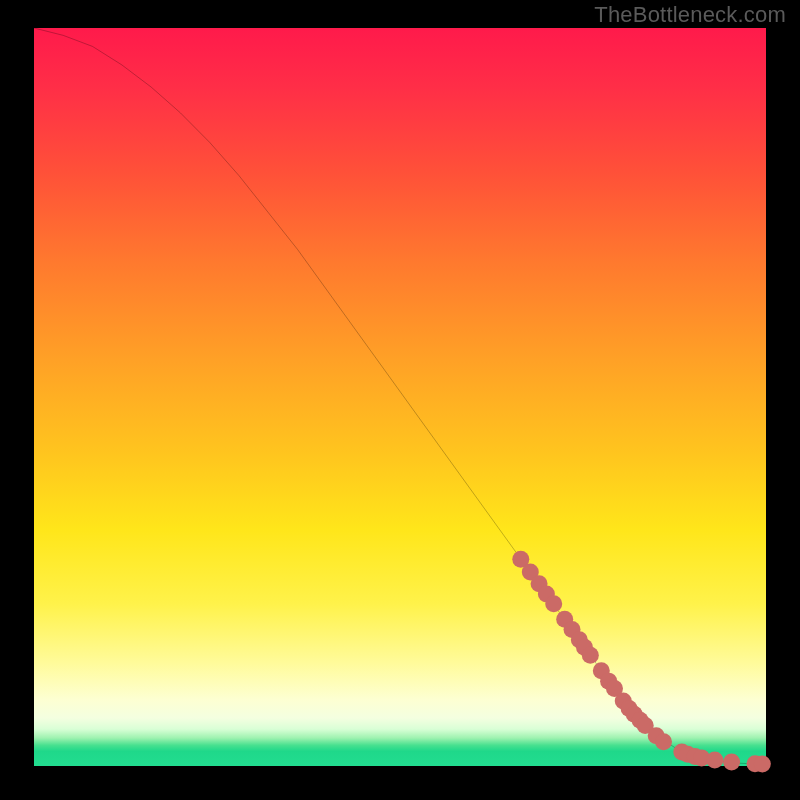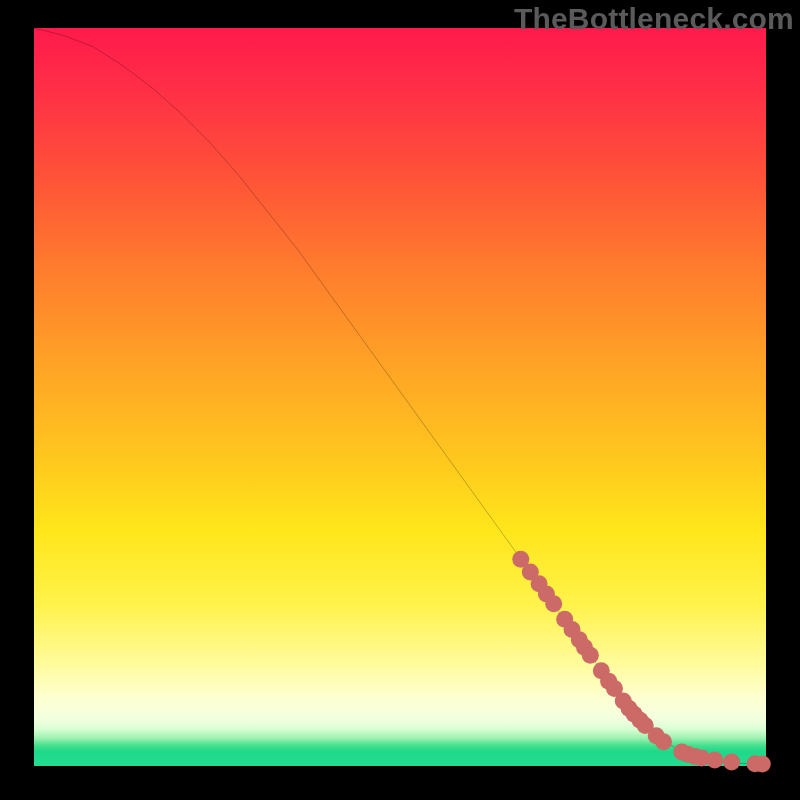--- a/index.html
+++ b/index.html
@@ -13,24 +13,24 @@
   }
   .outer {
     position: relative;
     width: 800px;
     height: 800px;
     background: #000;
   }
   .watermark {
     position: absolute;
     top: 2px;
-    right: 6px;
+    right: 14px;
     color: #5a5a5a;
-    font-size: 30px;
-    font-weight: 700;
+    font-size: 22px;
+    font-weight: 400;
     letter-spacing: 0.2px;
     z-index: 5;
   }
   .plot-area {
     position: absolute;
     left: 34px;
     top: 28px;
     width: 732px;   
     height: 738px;  
   }

